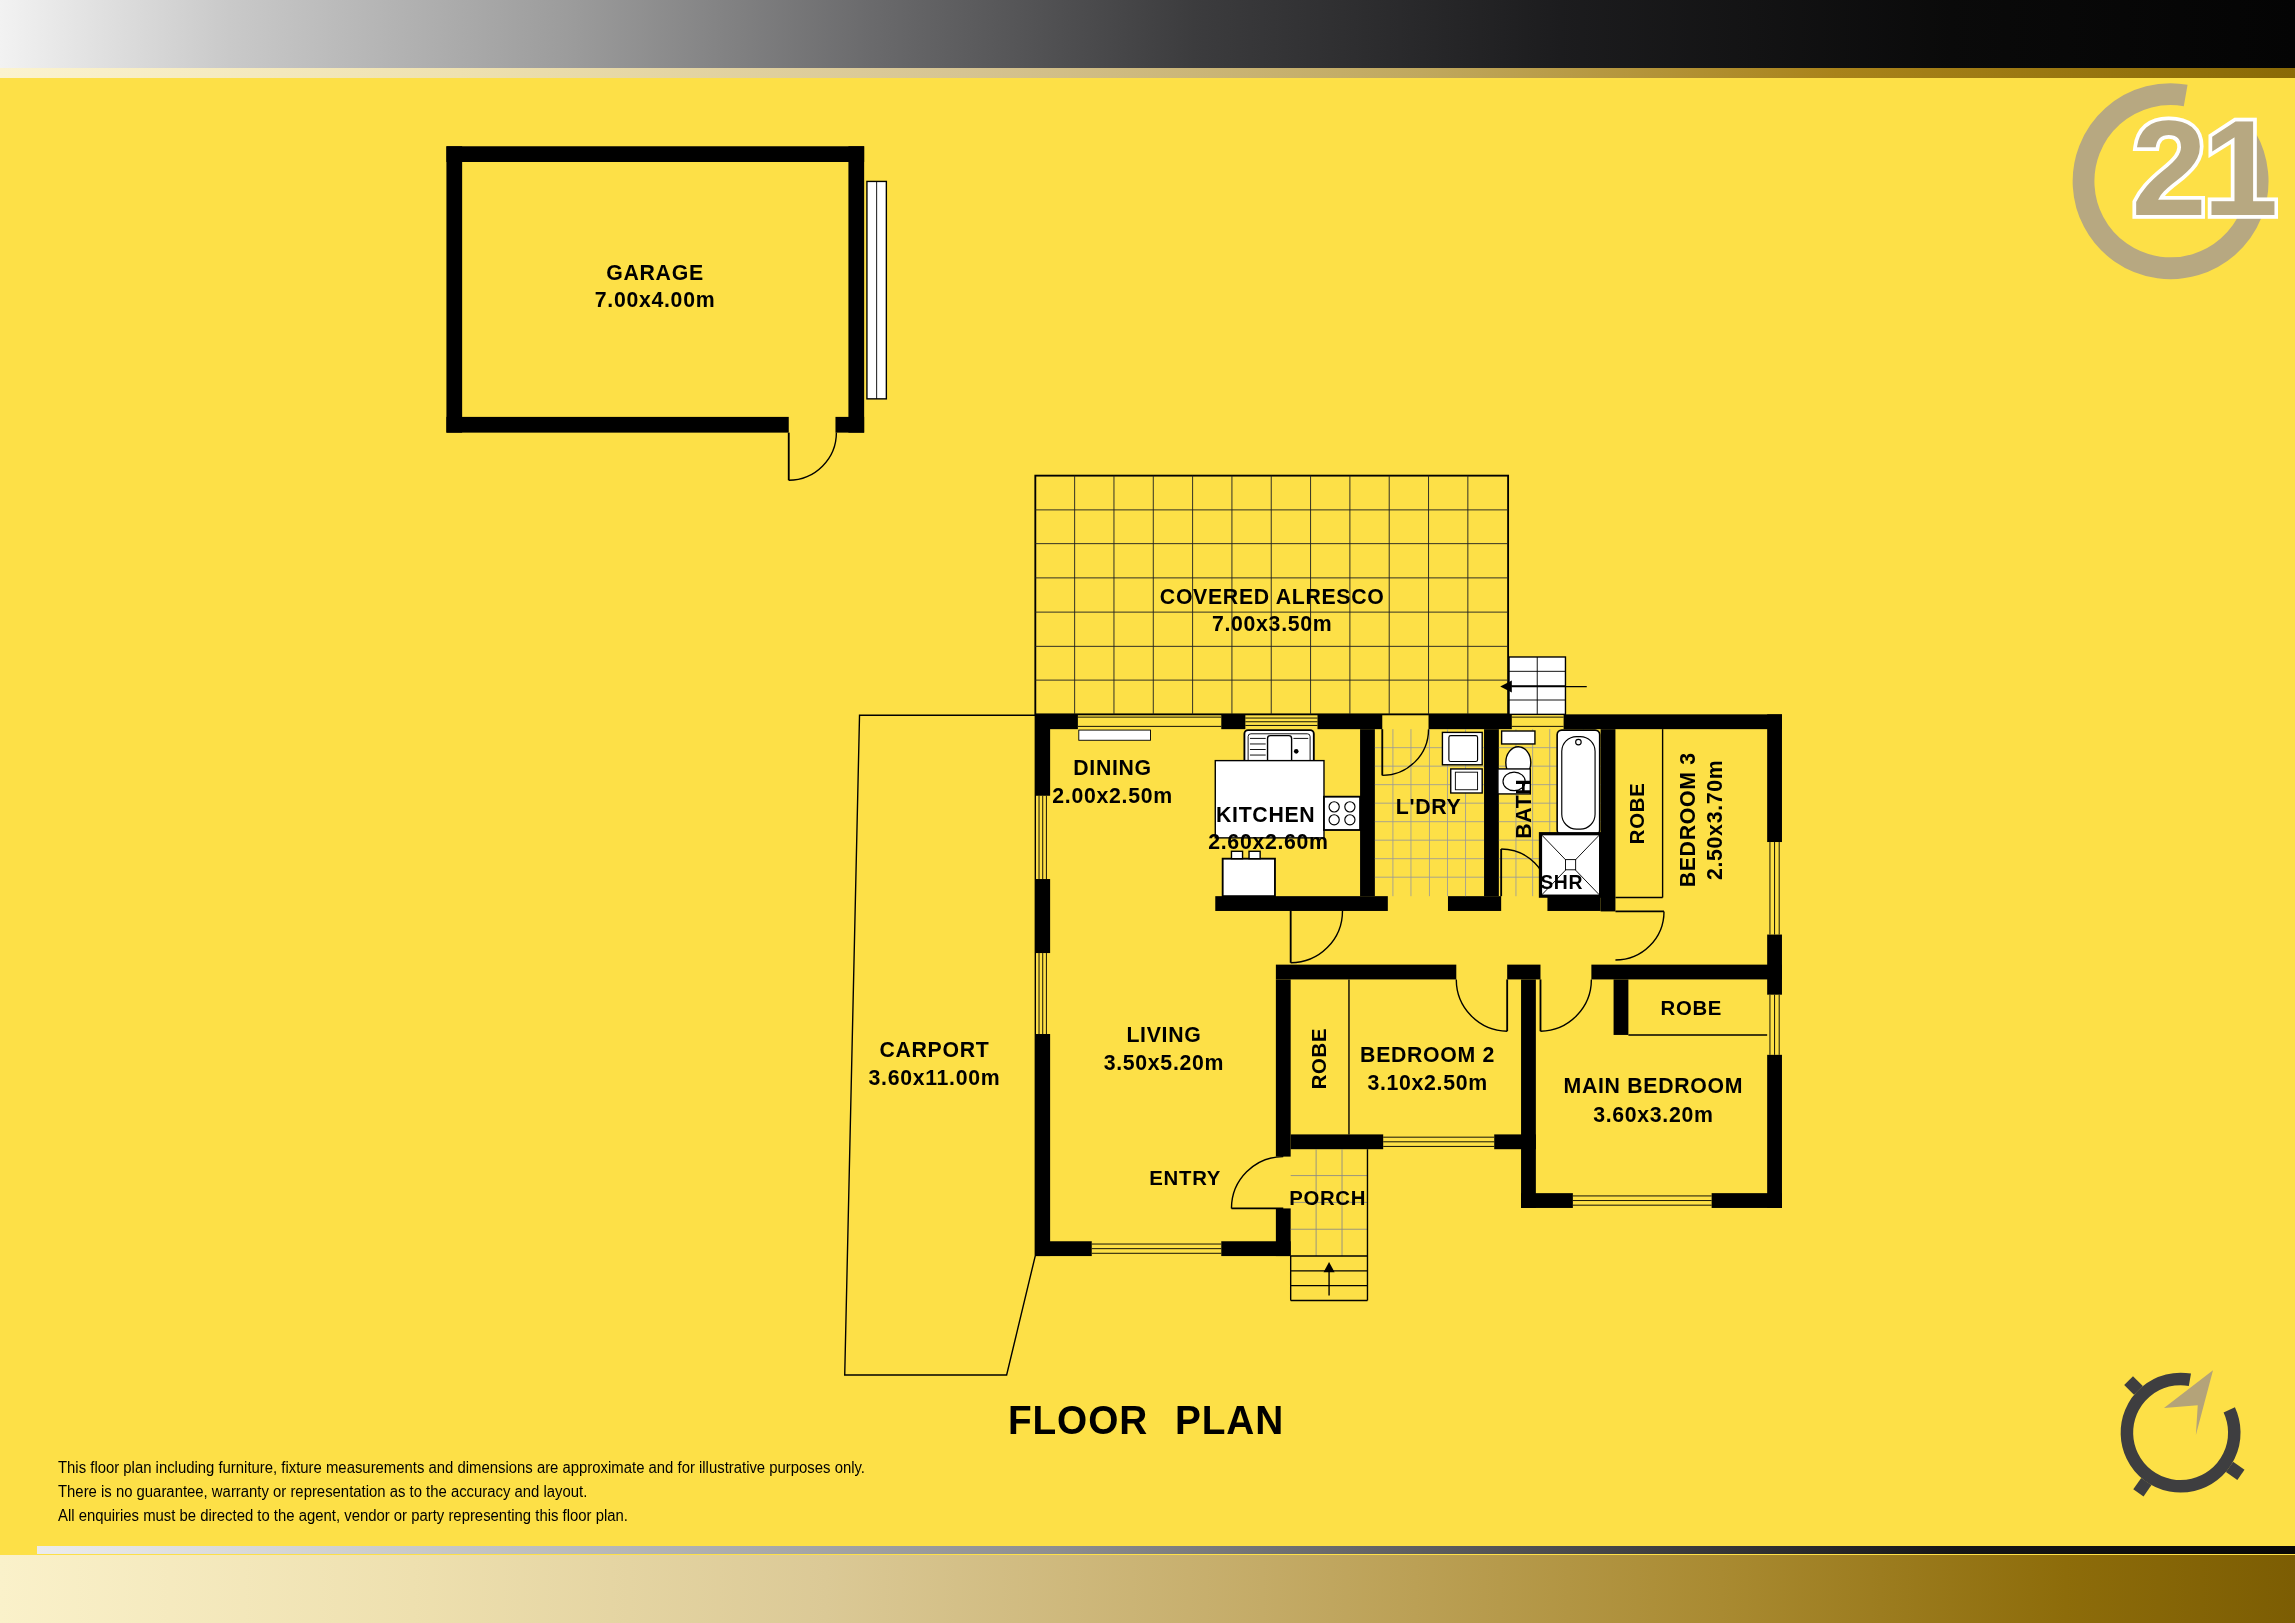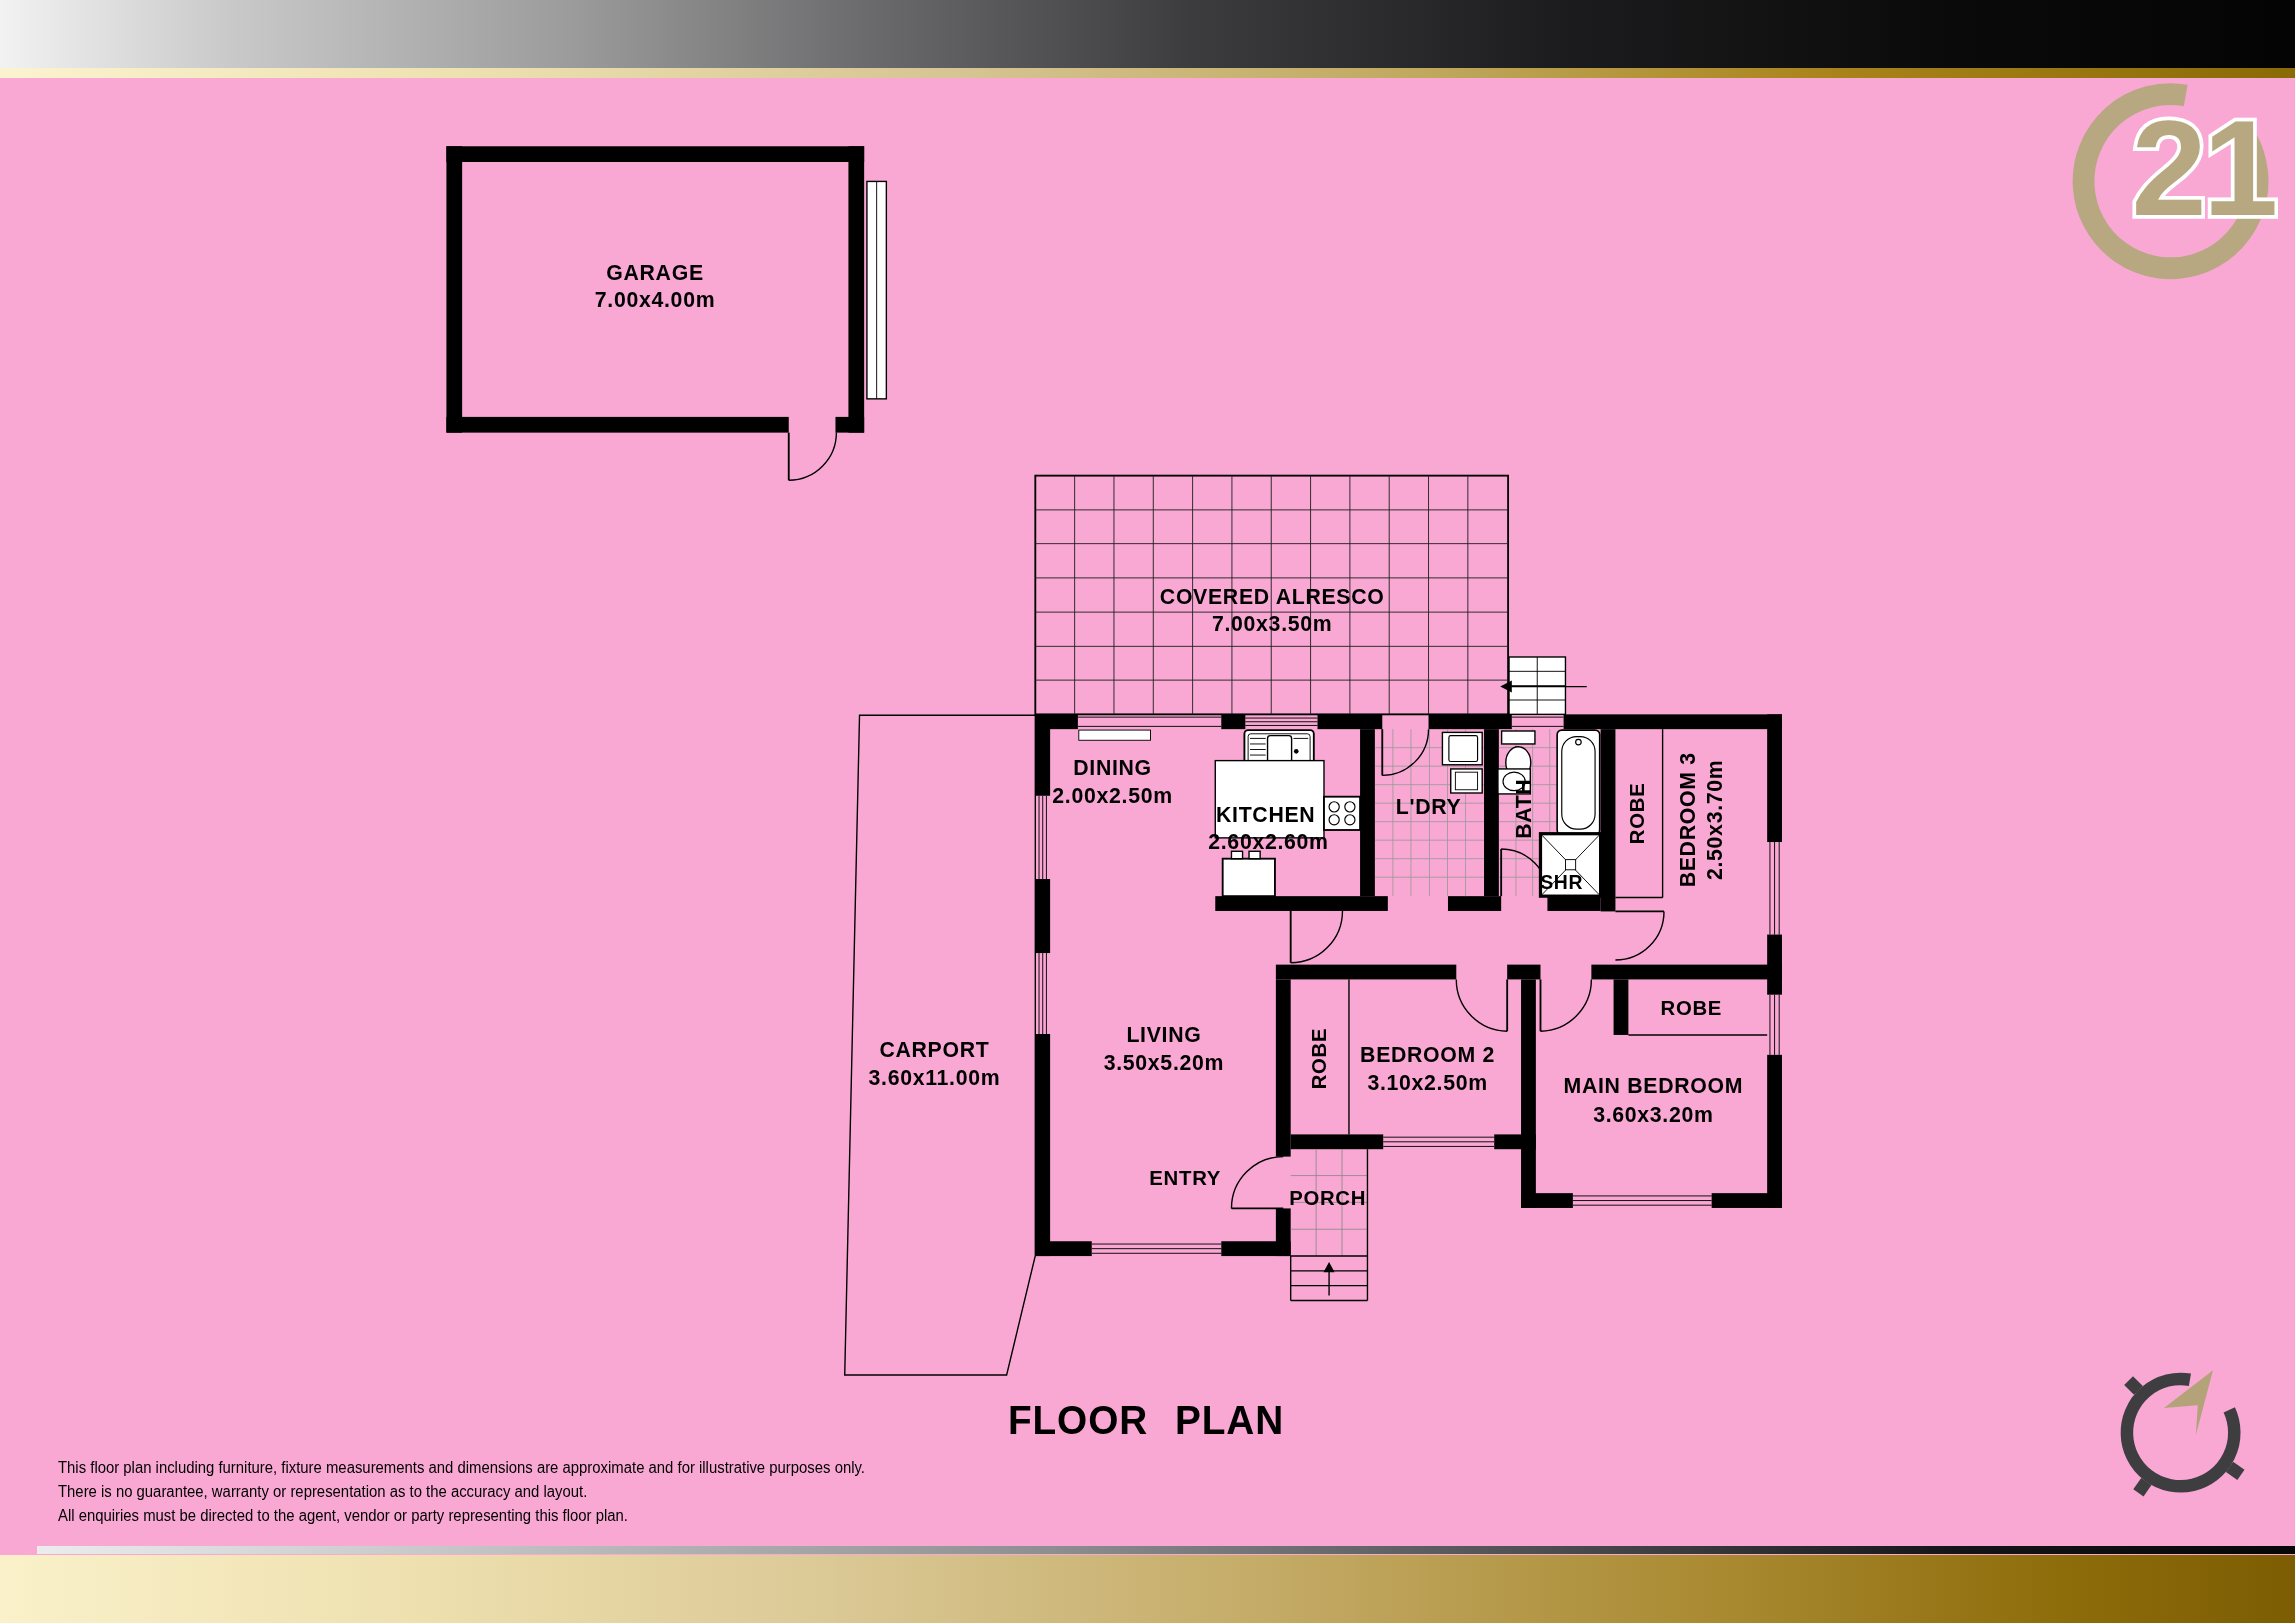--- a/index.html
+++ b/index.html
@@ -1,16 +1,16 @@
 <!DOCTYPE html>
 <html style="font-size:7.4px"><head>
 <meta charset="utf-8">
 <style>
   html,body{margin:0;padding:0;background:#fff;}
-  .page{position:relative;width:2295px;height:1623px;background:#f9a8d4;overflow:hidden;
+  .page{position:relative;width:2295px;height:1623px;background:#fde047;overflow:hidden;
         font-family:"Liberation Sans",sans-serif;}
   
   .topbar{position:absolute;left:0;top:0;width:2295px;height:68px;
     background:linear-gradient(90deg,#f2f2f2 0%,#c9c9c9 10%,#9b9b9b 25%,#6a6a6c 38%,#3c3c3e 52%,#1c1c1e 68%,#0a0a0a 85%,#040404 100%);}
   .topgold{position:absolute;left:0;top:68px;width:2295px;height:9.7px;
     background:linear-gradient(90deg,#fbf3cf 0%,#eee1b0 20%,#d6c492 42%,#c0a85e 62%,#a9831a 80%,#8a6a06 100%);}
   .botbar{position:absolute;left:37px;top:1546px;width:2258px;height:8.3px;
     background:linear-gradient(90deg,#ececec 0%,#c2c2c2 20%,#8e8e90 45%,#4a4a4c 68%,#151517 85%,#070707 100%);}
   .botgold{position:absolute;left:0;top:1555px;width:2295px;height:68px;
     background:linear-gradient(90deg,#faf1ca 0%,#eee0af 18%,#dbc996 36%,#c4ab67 55%,#a98a31 75%,#8d6c0a 90%,#7c5d03 100%);}

